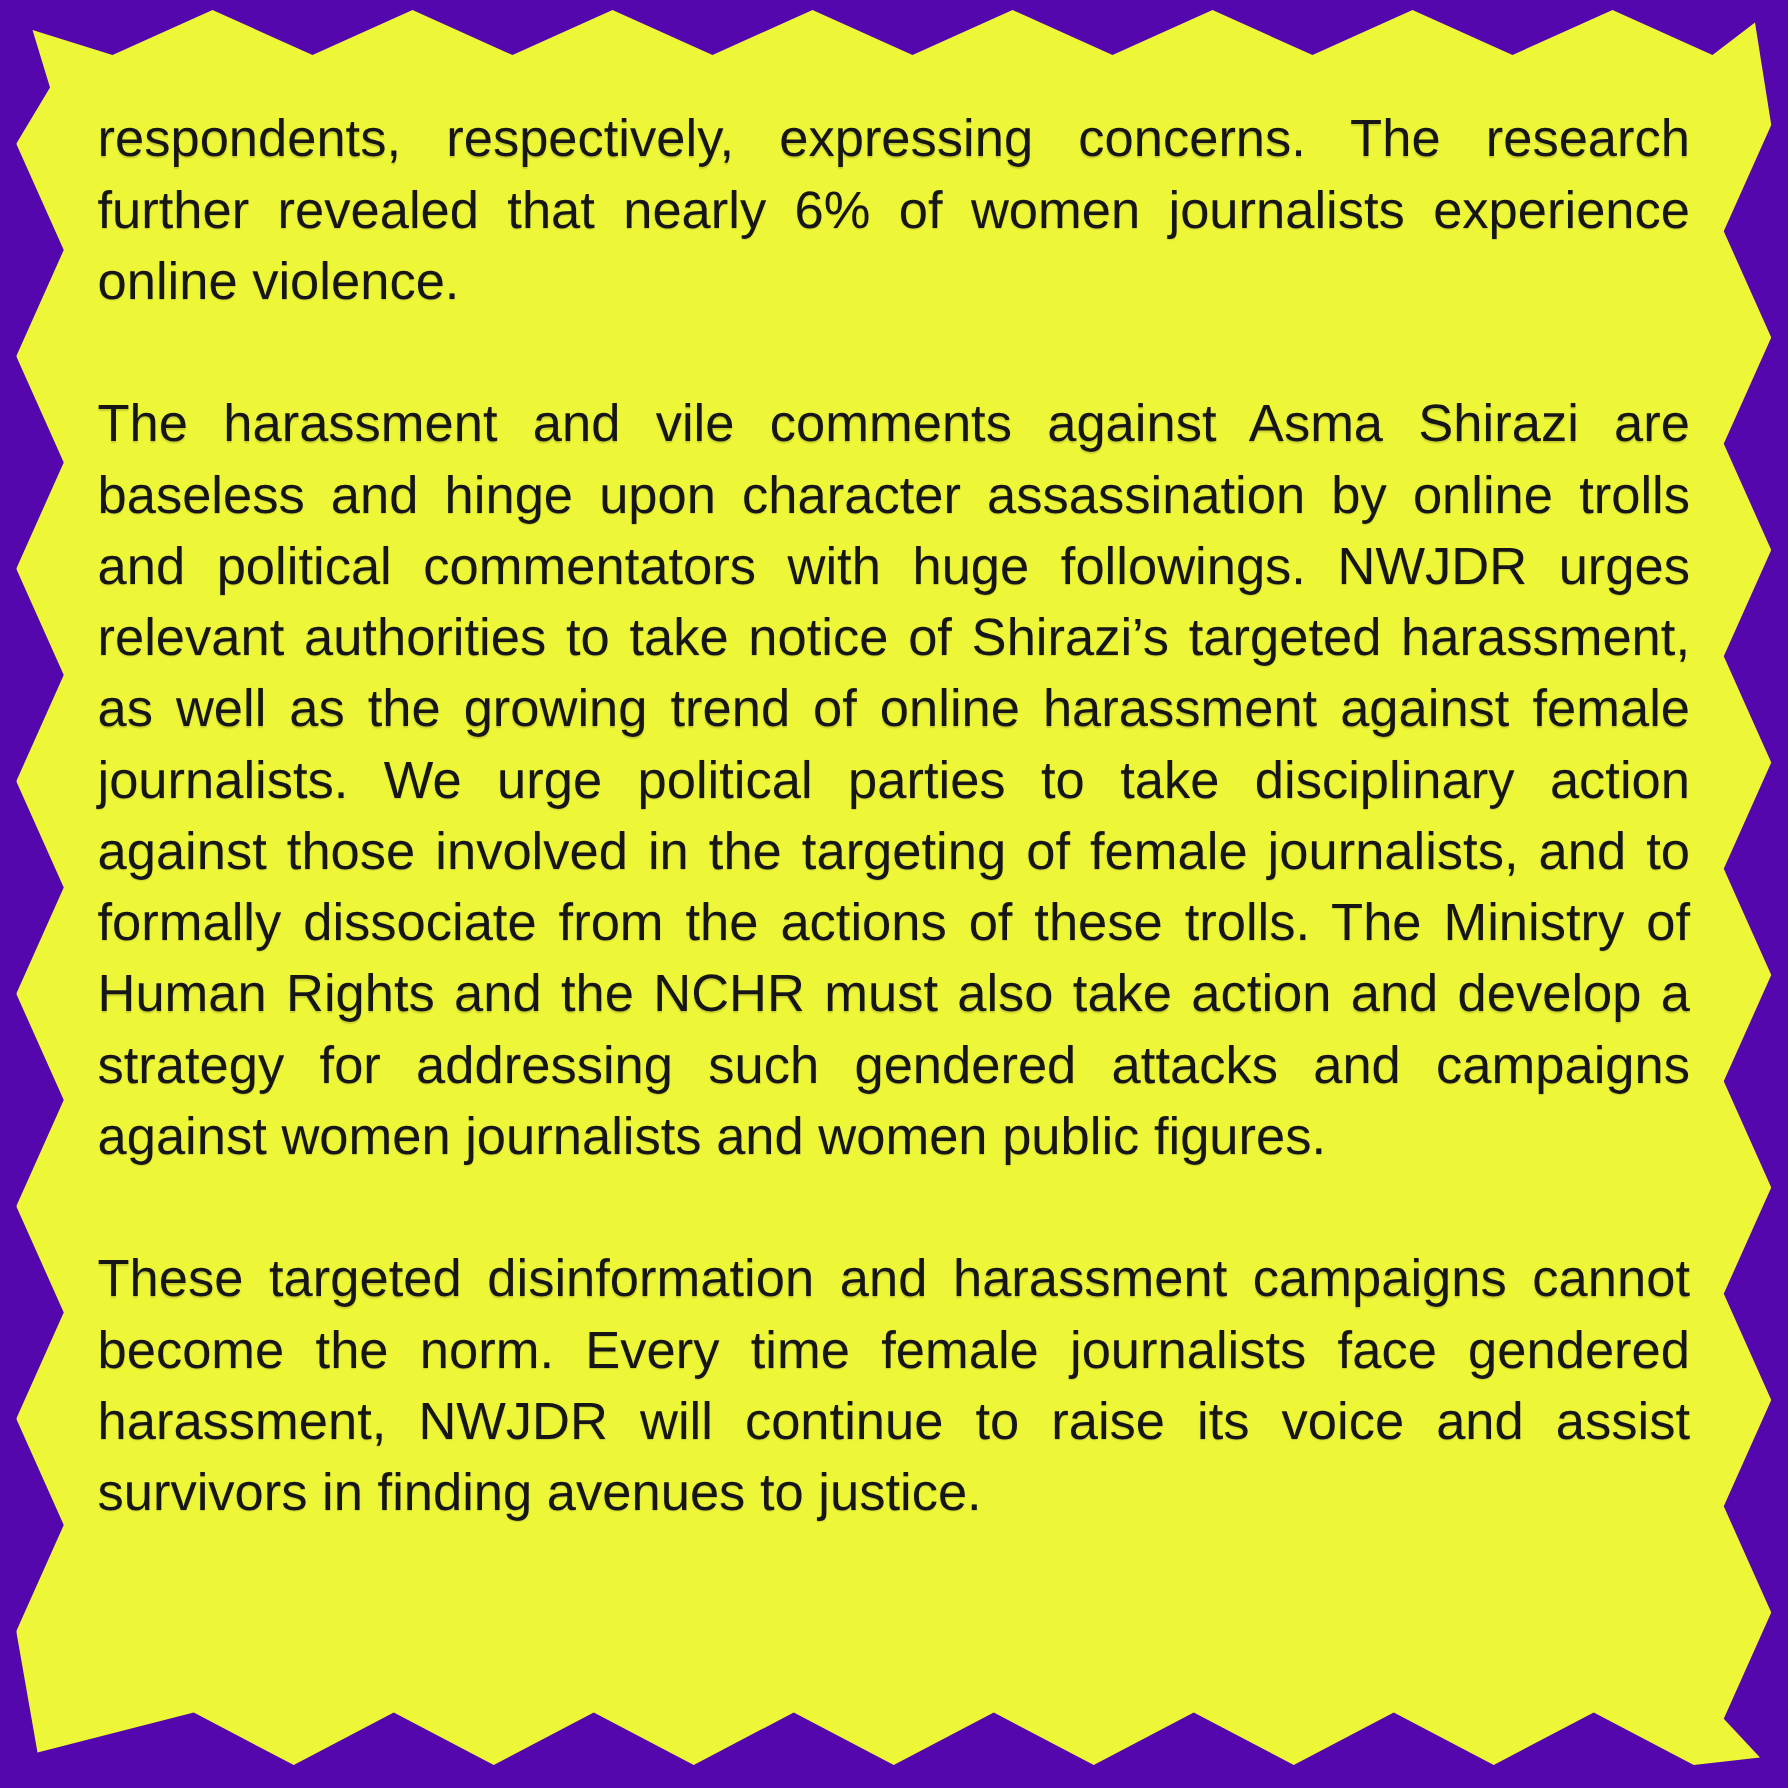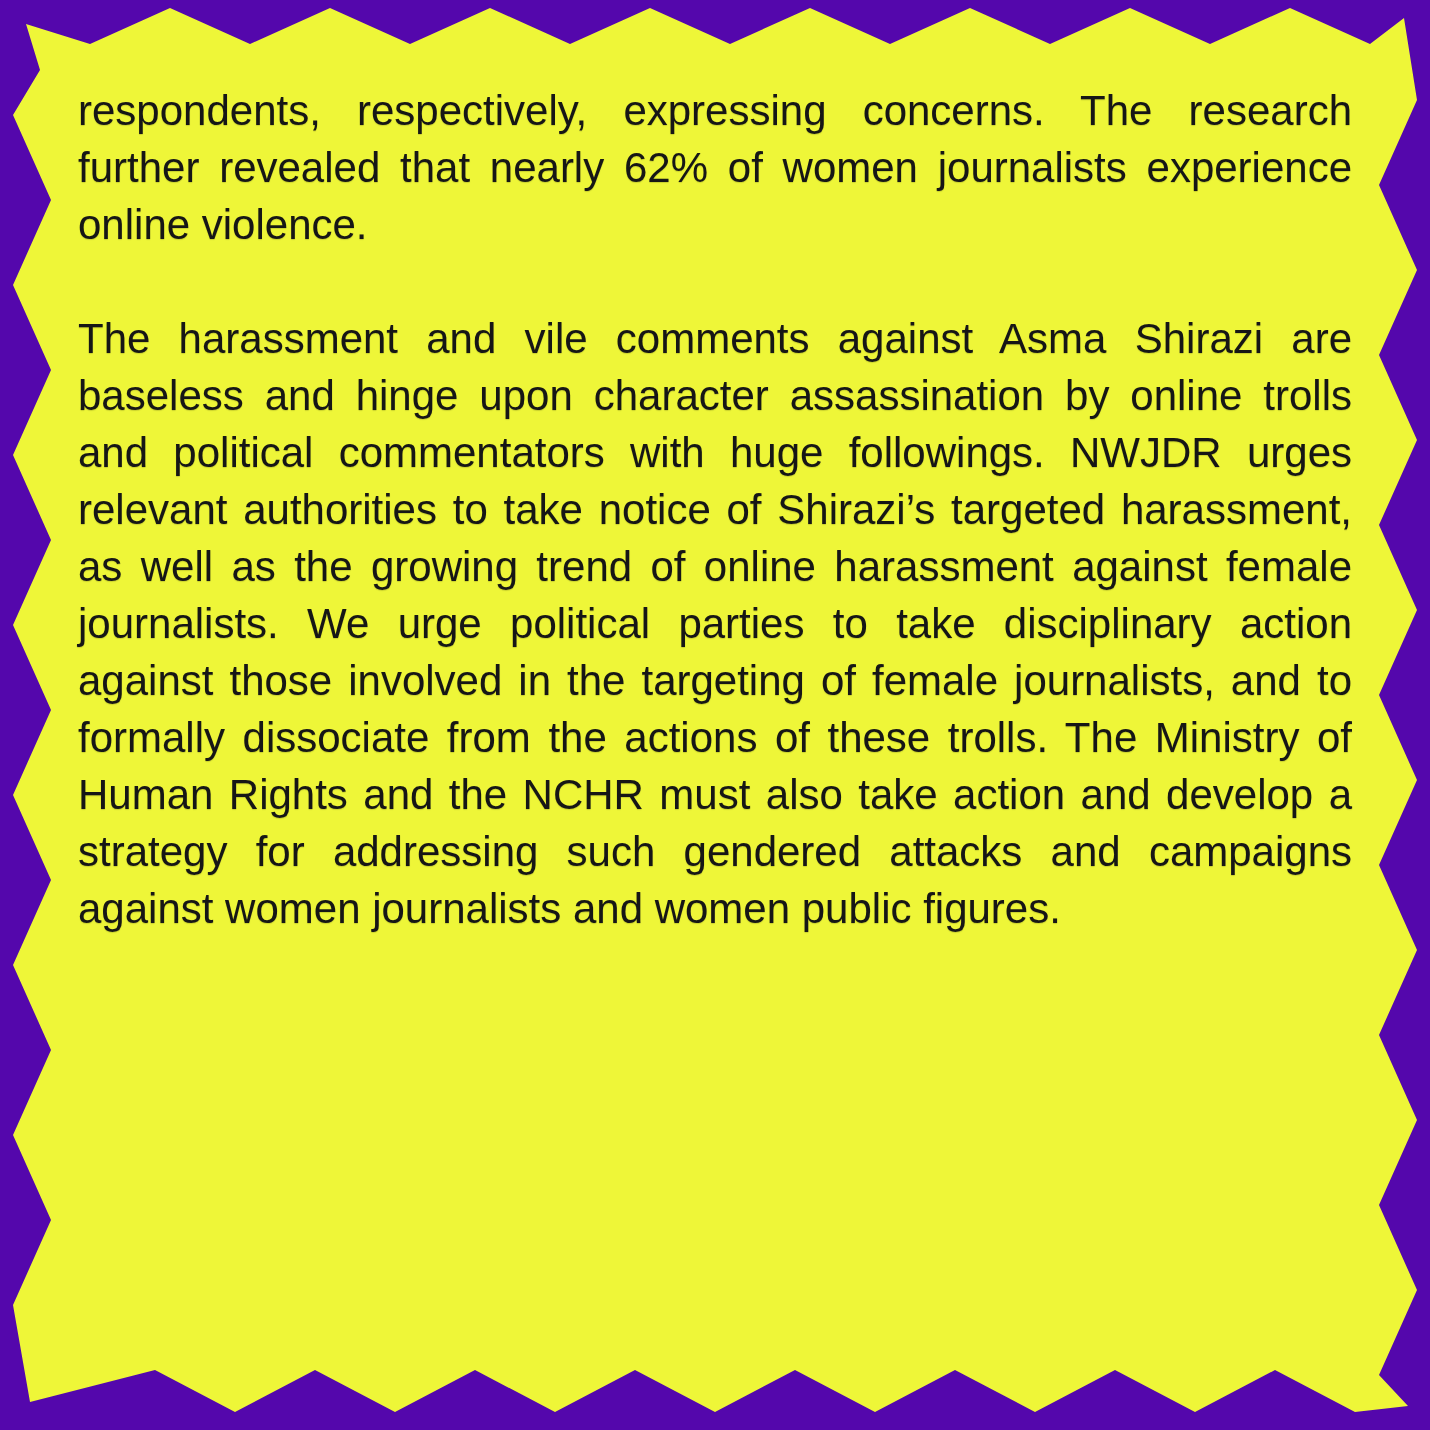--- a/index.html
+++ b/index.html
@@ -37,17 +37,18 @@
   }
   .content p { margin: 0 0 57px 0; }
   .content p:last-child { margin-bottom: 0; }
 </style>
 </head>
 <body>
 
 <div class="canvas">
   <div class="burst" id="burst" style="clip-path: polygon(26px 24px, 90px 44px, 170px 8px, 250px 44px, 330px 8px, 410px 44px, 490px 8px, 570px 44px, 650px 8px, 730px 44px, 810px 8px, 890px 44px, 970px 8px, 1050px 44px, 1130px 8px, 1210px 44px, 1290px 8px, 1370px 44px, 1404px 18px, 1417px 100px, 1379px 185px, 1417px 270px, 1379px 355px, 1417px 440px, 1379px 525px, 1417px 610px, 1379px 695px, 1417px 780px, 1379px 865px, 1417px 950px, 1379px 1035px, 1417px 1120px, 1379px 1205px, 1417px 1290px, 1379px 1375px, 1408px 1406px, 1355px 1412px, 1275px 1370px, 1195px 1412px, 1115px 1370px, 1035px 1412px, 955px 1370px, 875px 1412px, 795px 1370px, 715px 1412px, 635px 1370px, 555px 1412px, 475px 1370px, 395px 1412px, 315px 1370px, 235px 1412px, 155px 1370px, 30px 1402px, 13px 1305px, 51px 1220px, 13px 1135px, 51px 1050px, 13px 965px, 51px 880px, 13px 795px, 51px 710px, 13px 625px, 51px 540px, 13px 455px, 51px 370px, 13px 285px, 51px 200px, 13px 115px, 40px 70px);">
     <div class="content">
-      <p>respondents, respectively, expressing concerns. The research further revealed that nearly 62% of women journalists experience online violence.</p>
+      <p>respondents, respectively, expressing concerns. The research further revealed that nearly 6% of women journalists experience online violence.</p>
       <p>The harassment and vile comments against Asma Shirazi are baseless and hinge upon character assassination by online trolls and political commentators with huge followings. NWJDR urges relevant authorities to take notice of Shirazi’s targeted harassment, as well as the growing trend of online harassment against female journalists. We urge political parties to take disciplinary action against those involved in the targeting of female journalists, and to formally dissociate from the actions of these trolls. The Ministry of Human Rights and the NCHR must also take action and develop a strategy for addressing such gendered attacks and campaigns against women journalists and women public figures.</p>
+      <p>These targeted disinformation and harassment campaigns cannot become the norm. Every time female journalists face gendered harassment, NWJDR will continue to raise its voice and assist survivors in finding avenues to justice.</p>
     </div>
   </div>
 </div>
 
 </body></html>

